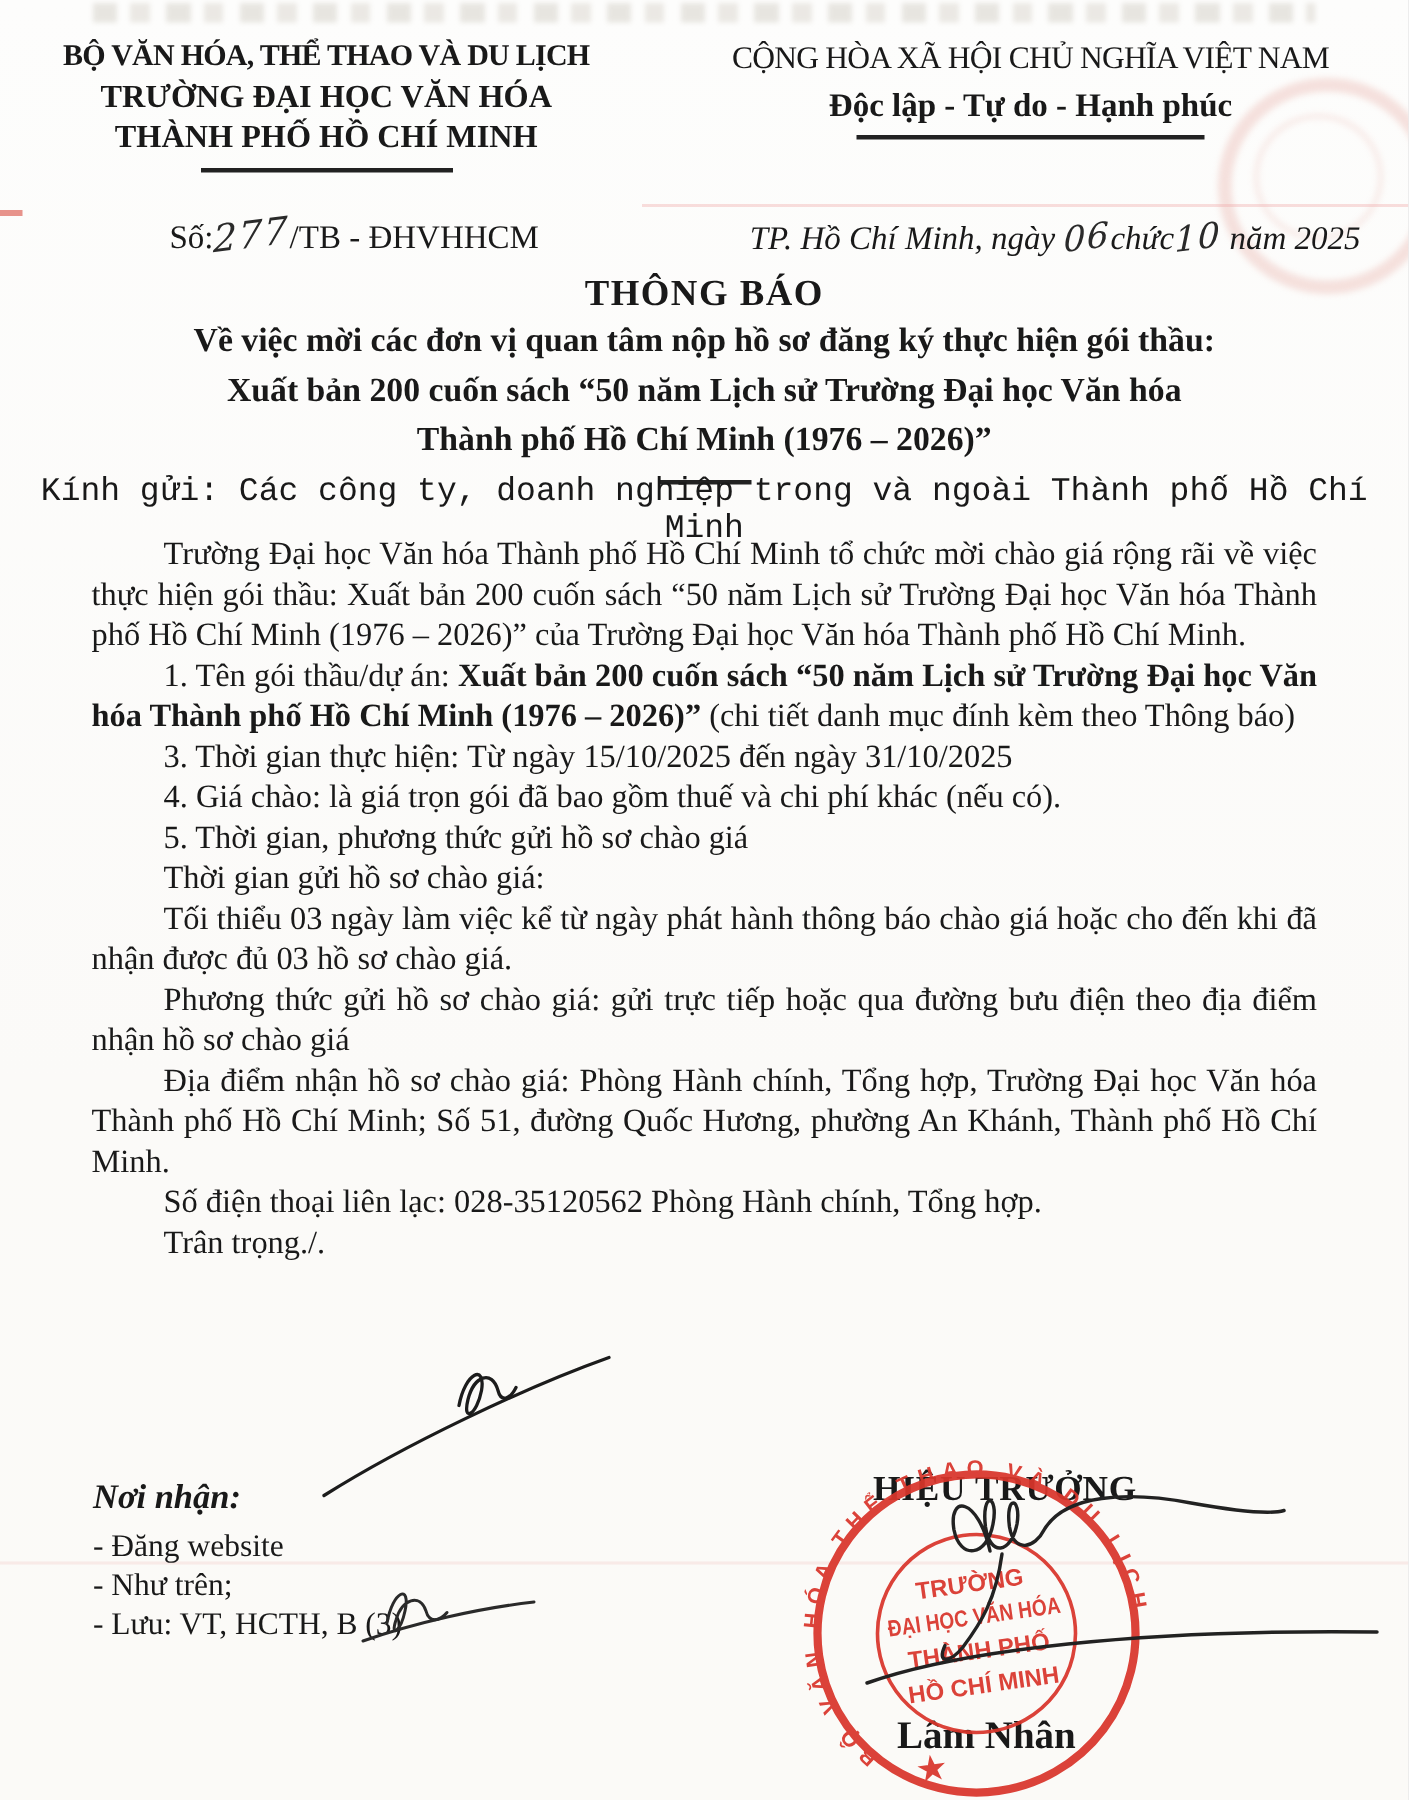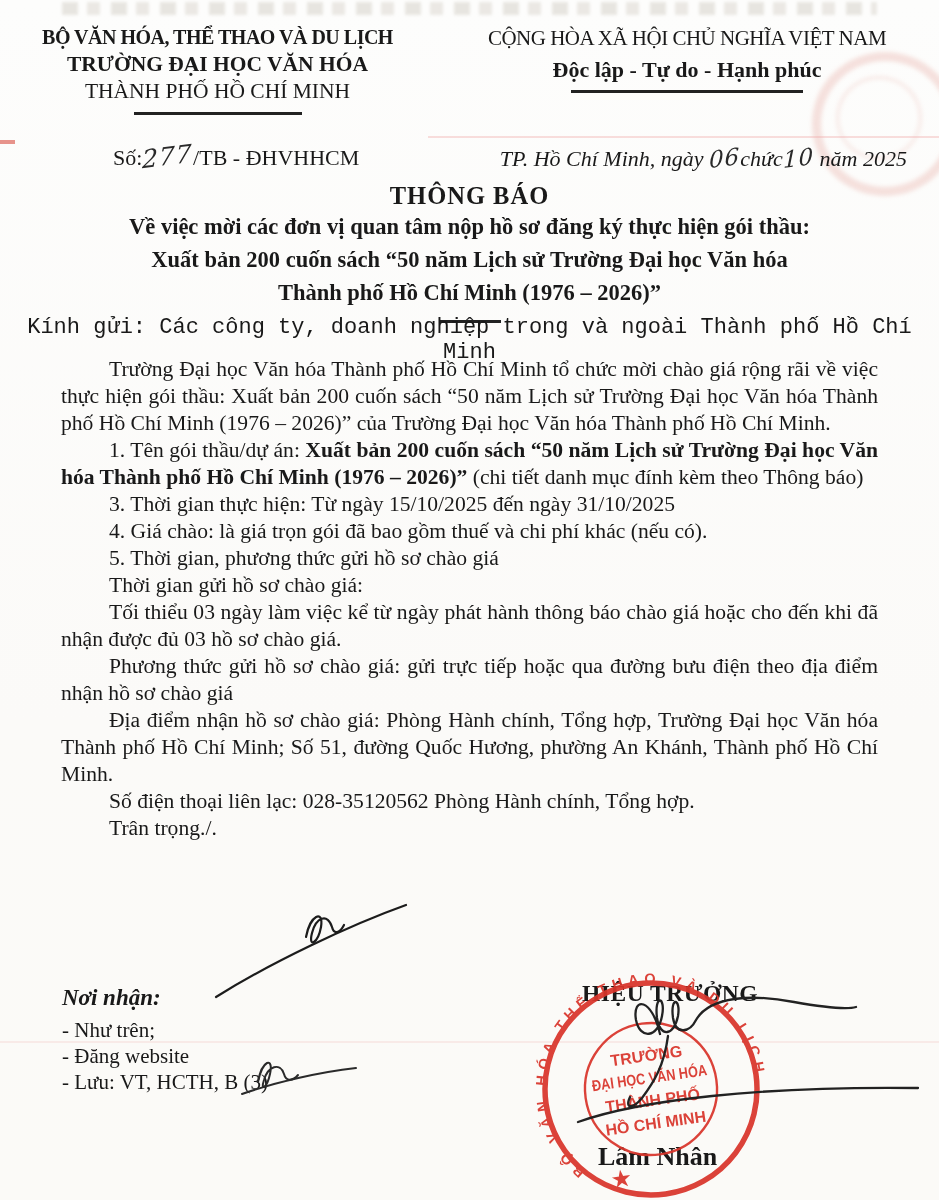--- a/index.html
+++ b/index.html
@@ -8,21 +8,21 @@
     background:linear-gradient(180deg,#fdfdfc 0%,#fbfaf8 60%,#fbfaf7 100%);
     overflow:hidden;color:#191919;
     font-family:"Liberation Serif","DejaVu Serif",serif;
   }
   
   .hdr{position:absolute;top:26px;left:0;width:939px;display:flex;}
   .hdr-left{width:435px;text-align:center;}
   .hdr-right{width:504px;text-align:center;}
   .hl1{font-size:20px;font-weight:bold;letter-spacing:-0.5px;}
   .hl2{font-size:21.5px;font-weight:bold;margin-top:3px;}
-  .hl3{font-size:21.5px;font-weight:normal;margin-top:2px;}
+  .hl3{font-size:21.5px;font-weight:bold;margin-top:2px;}
   .rule-left{width:168px;height:3px;background:#222;margin:8px auto 0;}
   .hr1{font-size:21px;font-weight:normal;letter-spacing:-0.5px;}
   .hr2{font-size:22px;font-weight:bold;margin-top:6px;}
   .rule-right{width:232px;height:3px;background:#222;margin:7px auto 0;}
   
   .numrow{position:absolute;top:138px;left:0;width:939px;height:40px;font-size:22px;}
   .doc-no{position:absolute;left:113px;top:6px;}
   .hw{display:inline-block;font-family:"DejaVu Serif",serif;font-style:italic;
       transform:rotate(-7deg) skewX(-8deg);color:#2a2a2a;font-size:25px;
       letter-spacing:1px;line-height:1;}
@@ -122,22 +122,22 @@
 
   <svg class="paraph" viewBox="0 0 225 118">
     <g fill="none" stroke="#1c1c1c" stroke-width="2.2" stroke-linecap="round">
       <path d="M 96 52 C 100 30 114 24 111 42 C 108 58 98 64 102 48 C 106 32 118 28 122 42 C 124 50 130 48 134 40"></path>
       <path d="M 6 112 C 60 78 140 40 196 20"></path>
     </g>
   </svg>
 
   <div class="recipients">
     <div class="rec-label">Nơi nhận:</div>
+    <div class="rec-item">- Đăng website</div>
     <div class="rec-item">- Như trên;</div>
-    <div class="rec-item">- Đăng website</div>
     <div class="rec-item">- Lưu: VT, HCTH, B (3)</div>
   </div>
 
   <svg class="initials" viewBox="0 0 125 52">
     <g fill="none" stroke="#2a2a2a" stroke-width="2" stroke-linecap="round">
       <path d="M 20 34 C 24 12 36 8 32 26 C 29 40 22 44 26 32 C 30 18 42 14 46 26 C 48 34 55 33 60 27"></path>
       <path d="M 4 46 C 38 34 82 24 118 20"></path>
     </g>
   </svg>
 

